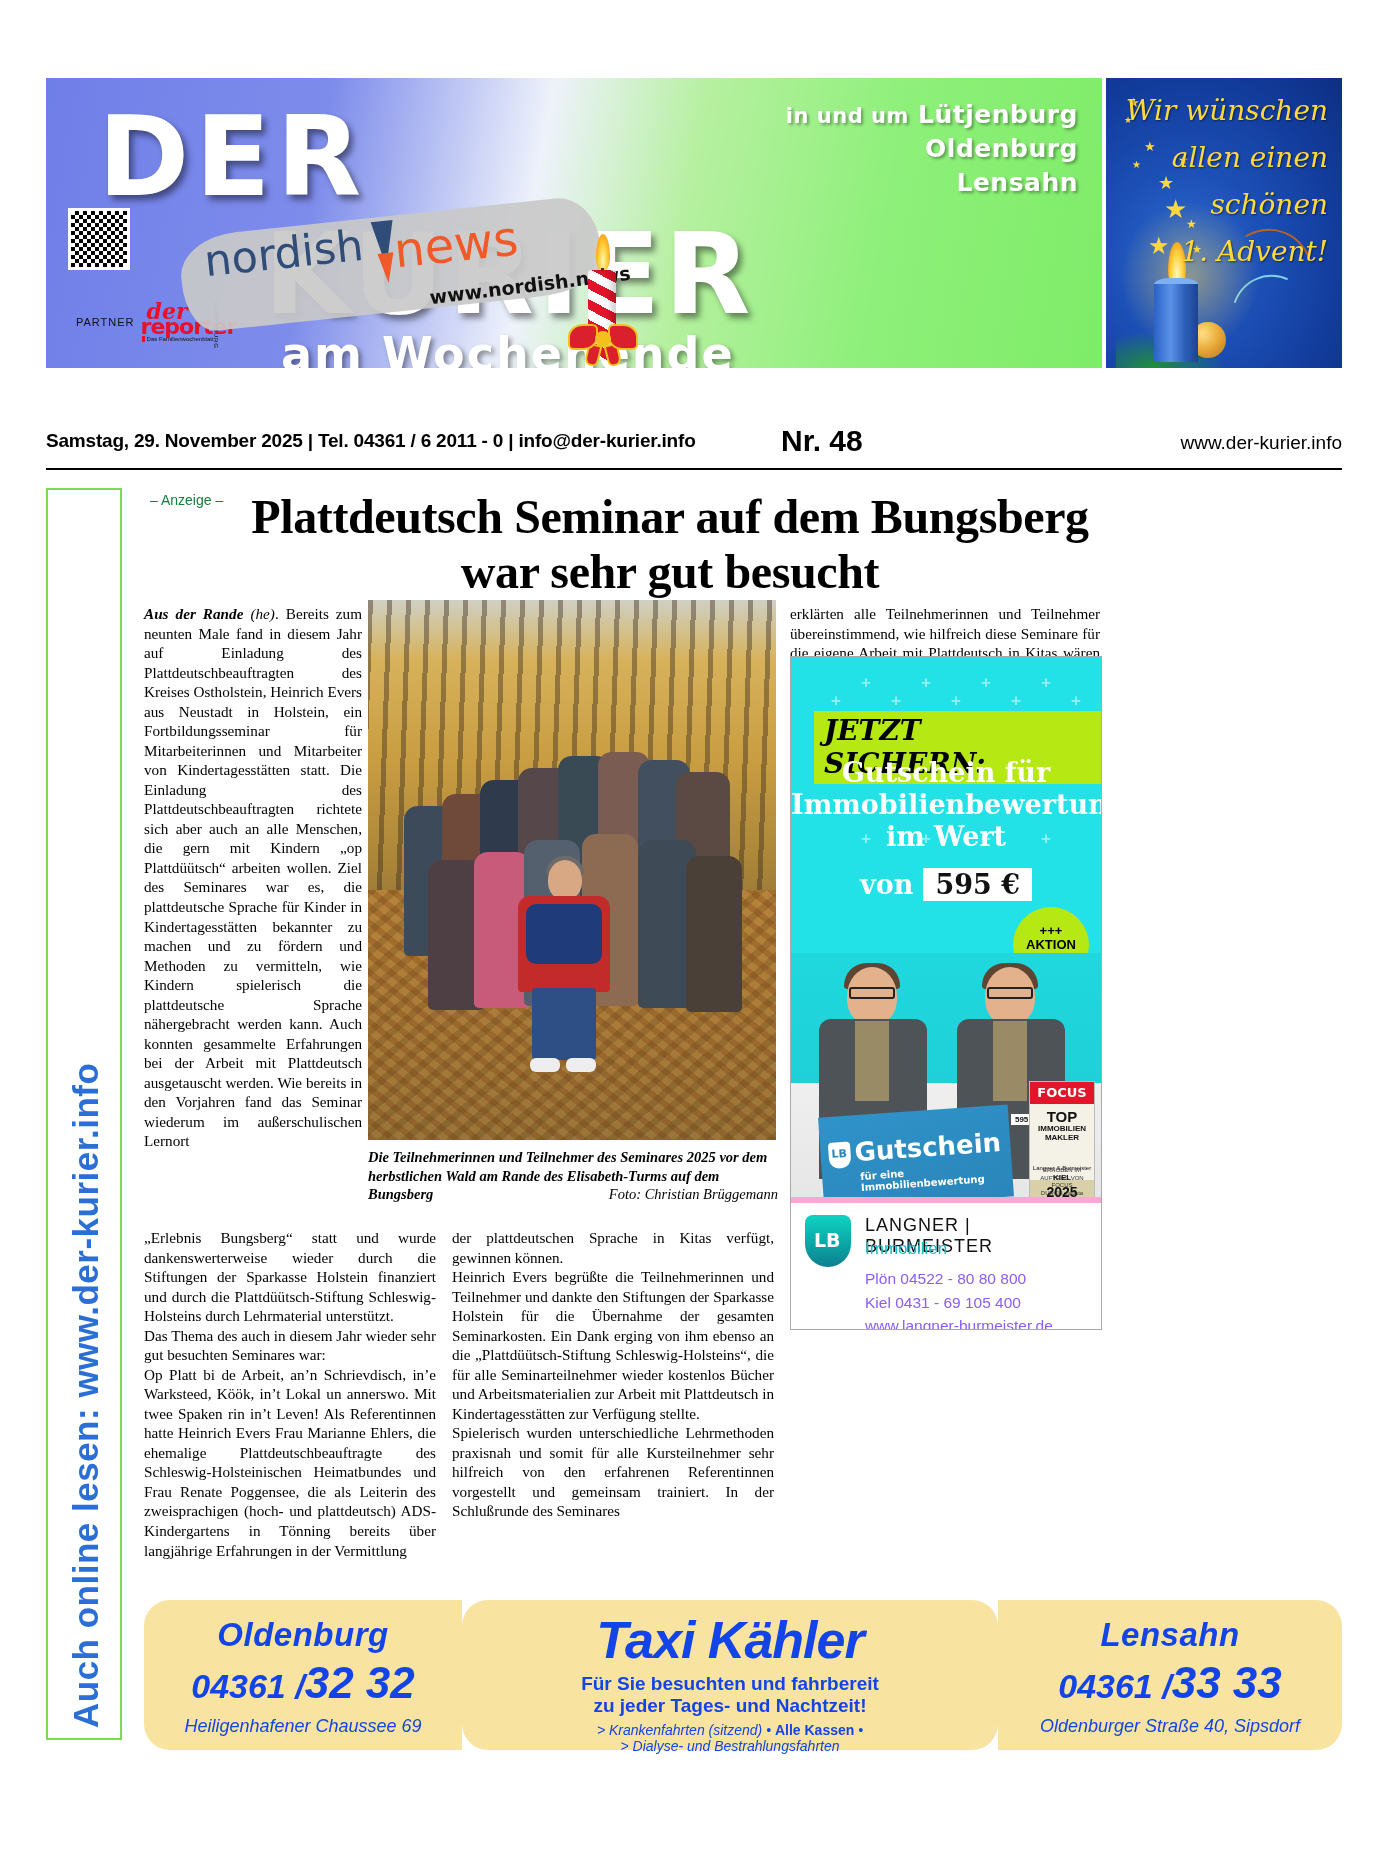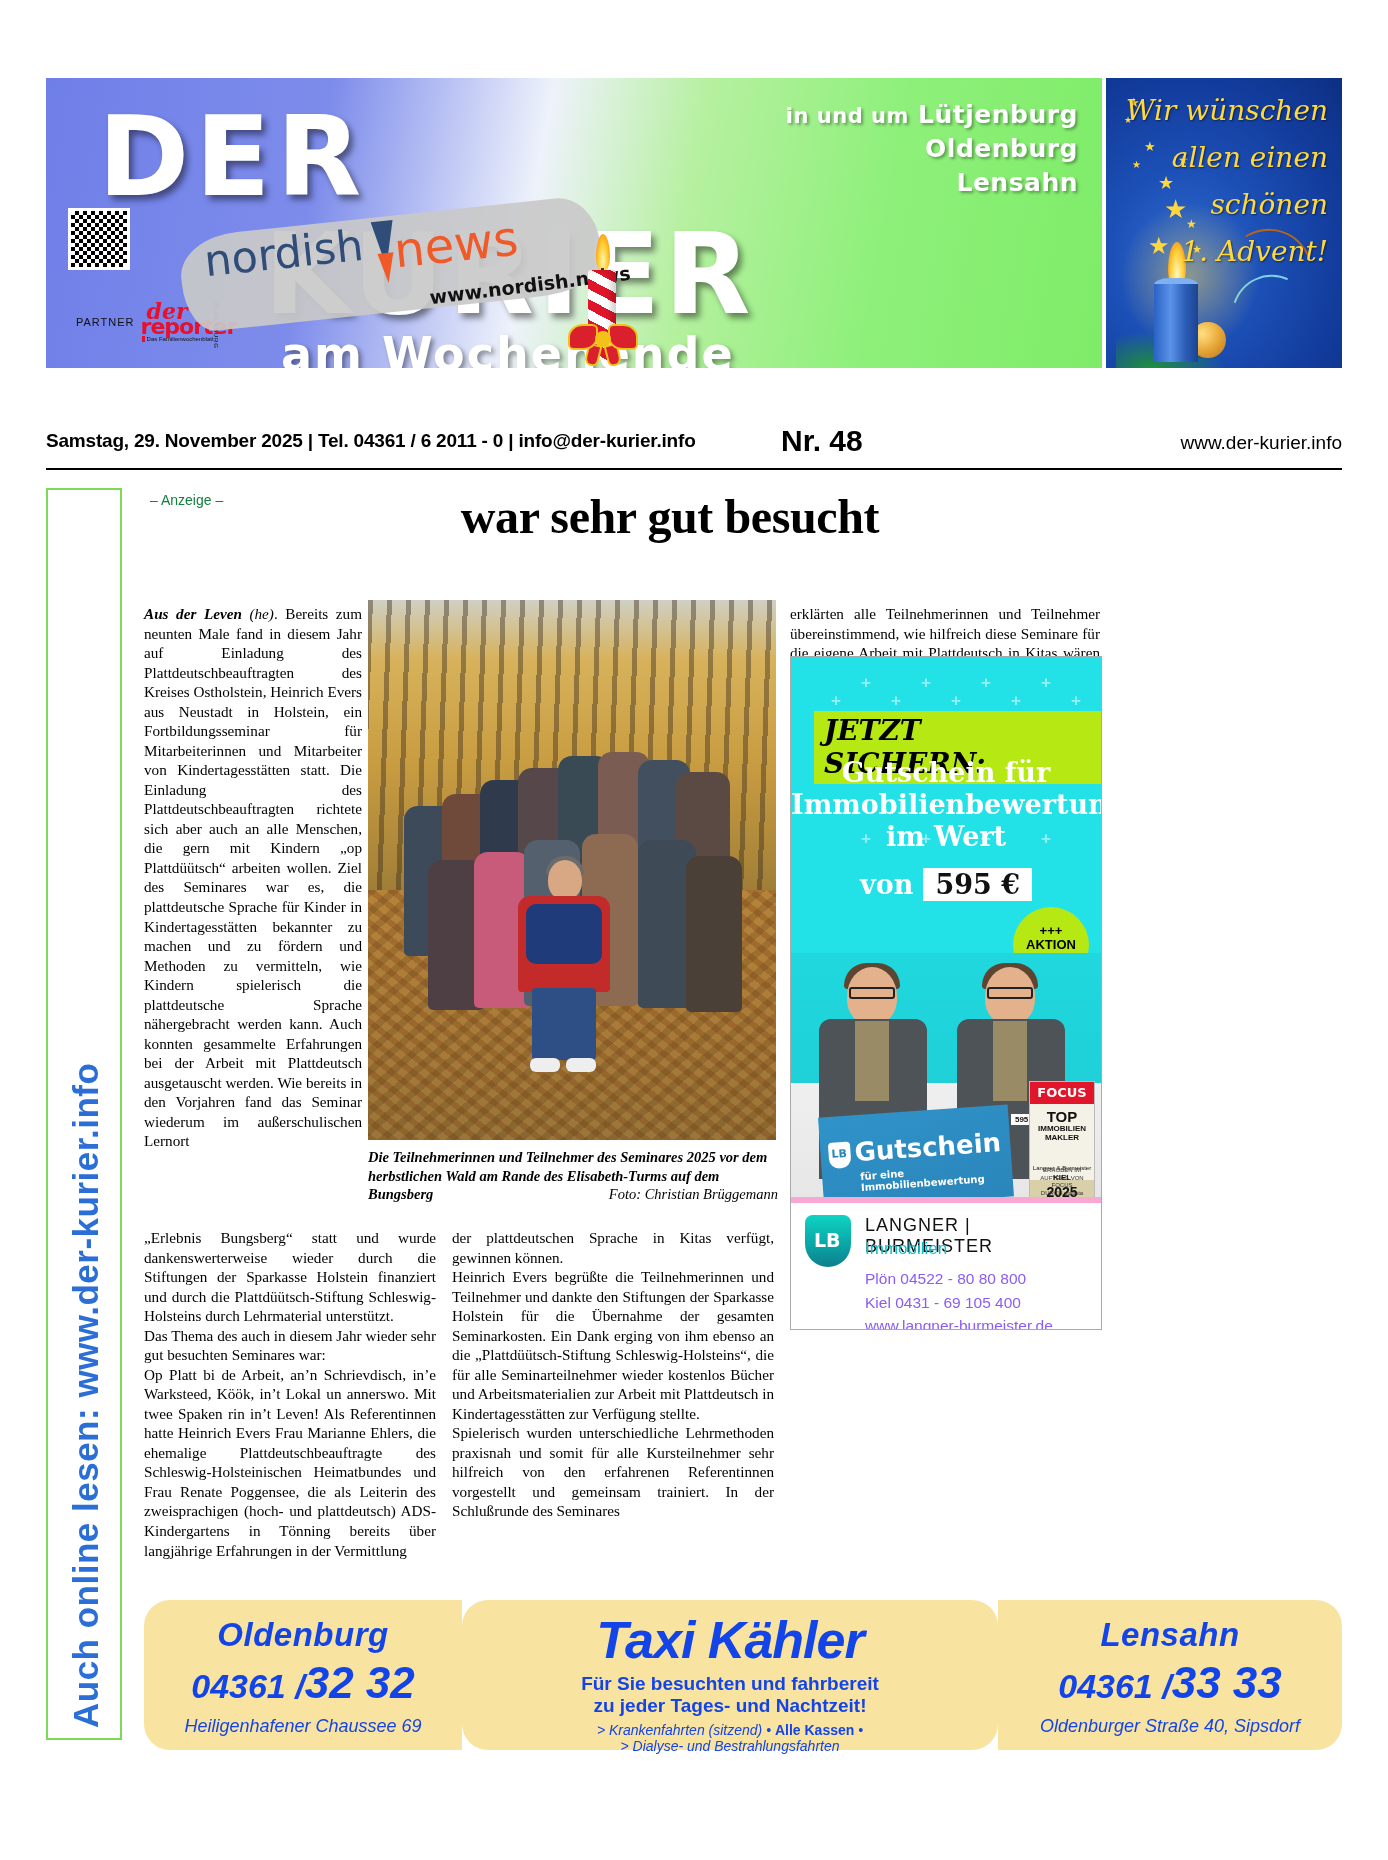--- a/index.html
+++ b/index.html
@@ -437,25 +437,26 @@
   </div>
 
   <div class="vert-ad">
     <div class="vert-ad-inner">
       <span class="vert-ad-txt">Auch online lesen: www.der-kurier.info</span>
     </div>
   </div>
 
   <div class="anzeige">– Anzeige –</div>
   <div class="headline">
+    <div>Plattdeutsch Seminar auf dem Bungsberg</div>
     <div>war sehr gut besucht</div>
   </div>
 
   <div class="col col1">
-    <p><span class="lead">Aus der Leven</span>
+    <p><span class="lead">Aus der Rande</span>
        <span class="lead-it">(he)</span><span>. Bereits zum neunten Male fand in diesem Jahr auf Einladung des Plattdeutschbeauftragten des Kreises Ostholstein, Heinrich Evers aus Neustadt in Holstein, ein Fortbildungsseminar für Mitarbeiterinnen und Mitarbeiter von Kindertagesstätten statt. Die Einladung des Plattdeutschbeauftragten richtete sich aber auch an alle Menschen, die gern mit Kindern „op Plattdüütsch“ arbeiten wollen. Ziel des Seminares war es, die plattdeutsche Sprache für Kinder in Kindertagesstätten bekannter zu machen und zu fördern und Methoden zu vermitteln, wie Kindern spielerisch die plattdeutsche Sprache nähergebracht werden kann. Auch konnten gesammelte Erfahrungen bei der Arbeit mit Plattdeutsch ausgetauscht werden. Wie bereits in den Vorjahren fand das Seminar wiederum im außerschulischen Lernort</span></p>
   </div>
 
   <div class="photo">
     <div class="ph-trees"></div>
     <div class="ph-steps"></div>
     <div class="ph-leaves"></div>
     <div class="ph-group">
       <div class="pp" style="left:6px;  top:96px;  width:52px; height:150px; background:#3c4a5a;"></div>
       <div class="pp" style="left:44px; top:84px;  width:50px; height:156px; background:#6f4a3a;"></div>

